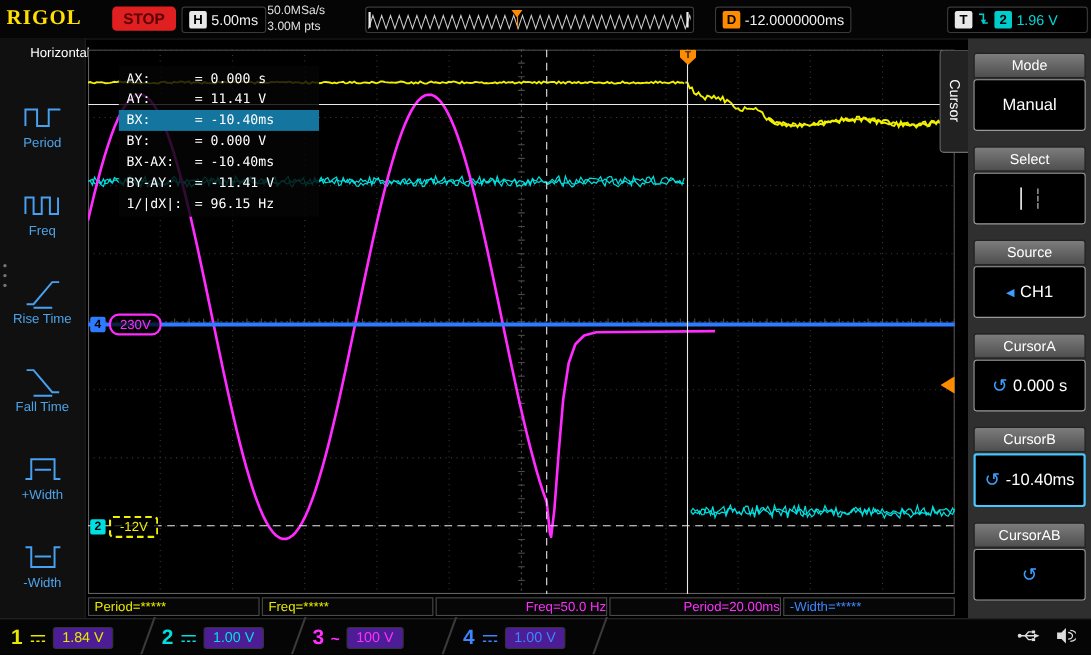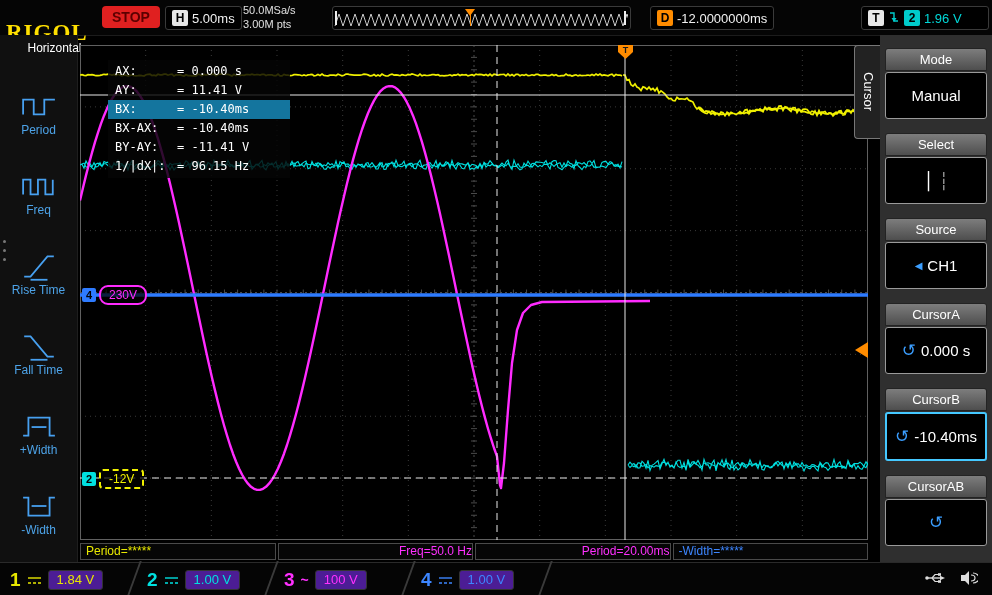--- a/index.html
+++ b/index.html
@@ -1,22 +1,22 @@
 <!DOCTYPE html>
 <html><head>
 <meta charset="utf-8">
 <style>
   html,body{margin:0;padding:0;background:#000;}
   #screen{position:relative;width:992px;height:595px;background:#000;overflow:hidden;
           font-family:"Liberation Sans",sans-serif;color:#ddd;}
 
   
   .topbar{position:absolute;left:0;top:0;width:992px;height:35px;background:#050505;border-bottom:1px solid #1c1c1c;}
-  .brand{position:absolute;left:6px;top:20px;font-family:"Liberation Serif",serif;font-weight:bold;
-         font-size:23px;color:#ffe000;letter-spacing:1px;}
+  .brand{position:absolute;left:6px;top:6px;font-family:"Liberation Serif",serif;font-weight:bold;
+         font-size:19px;color:#ffe000;letter-spacing:1px;}
   .stopbadge{position:absolute;left:102px;top:6px;height:22px;line-height:22px;padding:0 10px;border-radius:4px;
          background:#e02020;color:#5c0000;font-weight:bold;font-size:14px;}
   .tgrp{position:absolute;top:6px;height:22px;border:1px solid #3a3a3a;border-radius:3px;background:#000;
         display:flex;align-items:center;gap:4px;padding:0 6px;}
   .grp-h{left:165px;}
   .grp-d{left:650px;}
   .grp-t{left:861px;width:114px;}
   .badge{display:inline-block;width:16px;height:16px;line-height:16px;text-align:center;border-radius:2px;
          font-weight:bold;font-size:12px;}
   .badge.white{background:#e8e8e8;color:#000;}
@@ -362,20 +362,24 @@
         </div>
       <div class="ir">
           <span class="in">AY:</span>
           <span class="iv">= 11.41 V</span>
         </div>
       <div class="ir sel">
           <span class="in">BX:</span>
           <span class="iv">= -10.40ms</span>
         </div>
       <div class="ir">
+          <span class="in">BY:</span>
+          <span class="iv">= 0.000 V</span>
+        </div>
+      <div class="ir">
           <span class="in">BX-AX:</span>
           <span class="iv">= -10.40ms</span>
         </div>
       <div class="ir">
           <span class="in">BY-AY:</span>
           <span class="iv">= -11.41 V</span>
         </div>
       <div class="ir">
           <span class="in">1/|dX|:</span>
           <span class="iv">= 96.15 Hz</span>
@@ -435,20 +439,21 @@
     <div class="card">
       <div class="chead">CursorAB</div>
       <div class="cbtn">
         <span class="undo">↺</span>
       </div>
     </div>
   </div>
 
   <div class="measbar">
     <div class="mbox c-y"><span>Period=*****</span></div>
+    <div class="mbox c-y"><span>Freq=*****</span></div>
     <div class="mbox c-m"><span>Freq=50.0 Hz</span></div>
     <div class="mbox c-m"><span>Period=20.00ms</span></div>
     <div class="mbox c-b"><span>-Width=*****</span></div>
   </div>
 
   <div class="chbar">
     <div class="chseg">
       <span class="chnum c-y">1</span>
       <svg class="coup" viewBox="0 0 15 12">
         <line x1="1" y1="4" x2="14" y2="4" stroke="#e8e800" stroke-width="1.4"></line>

